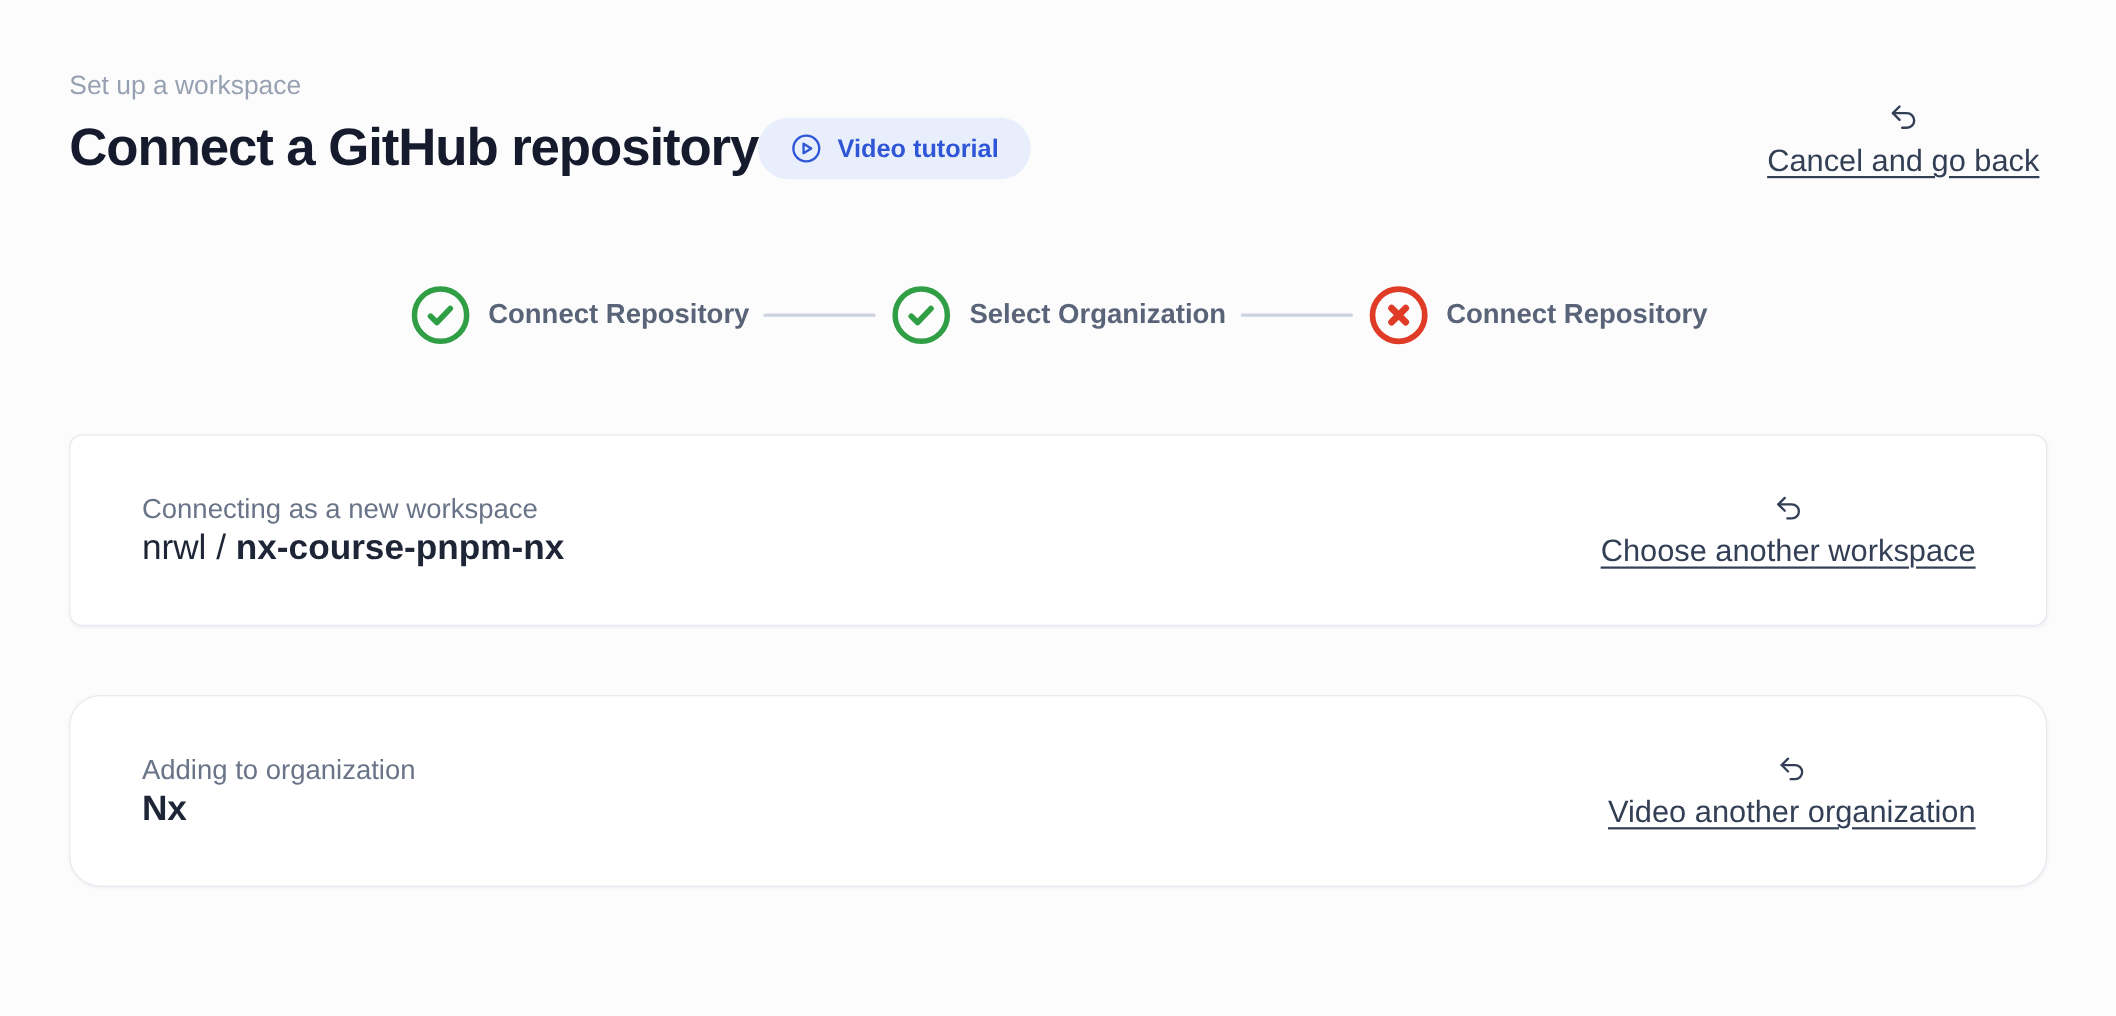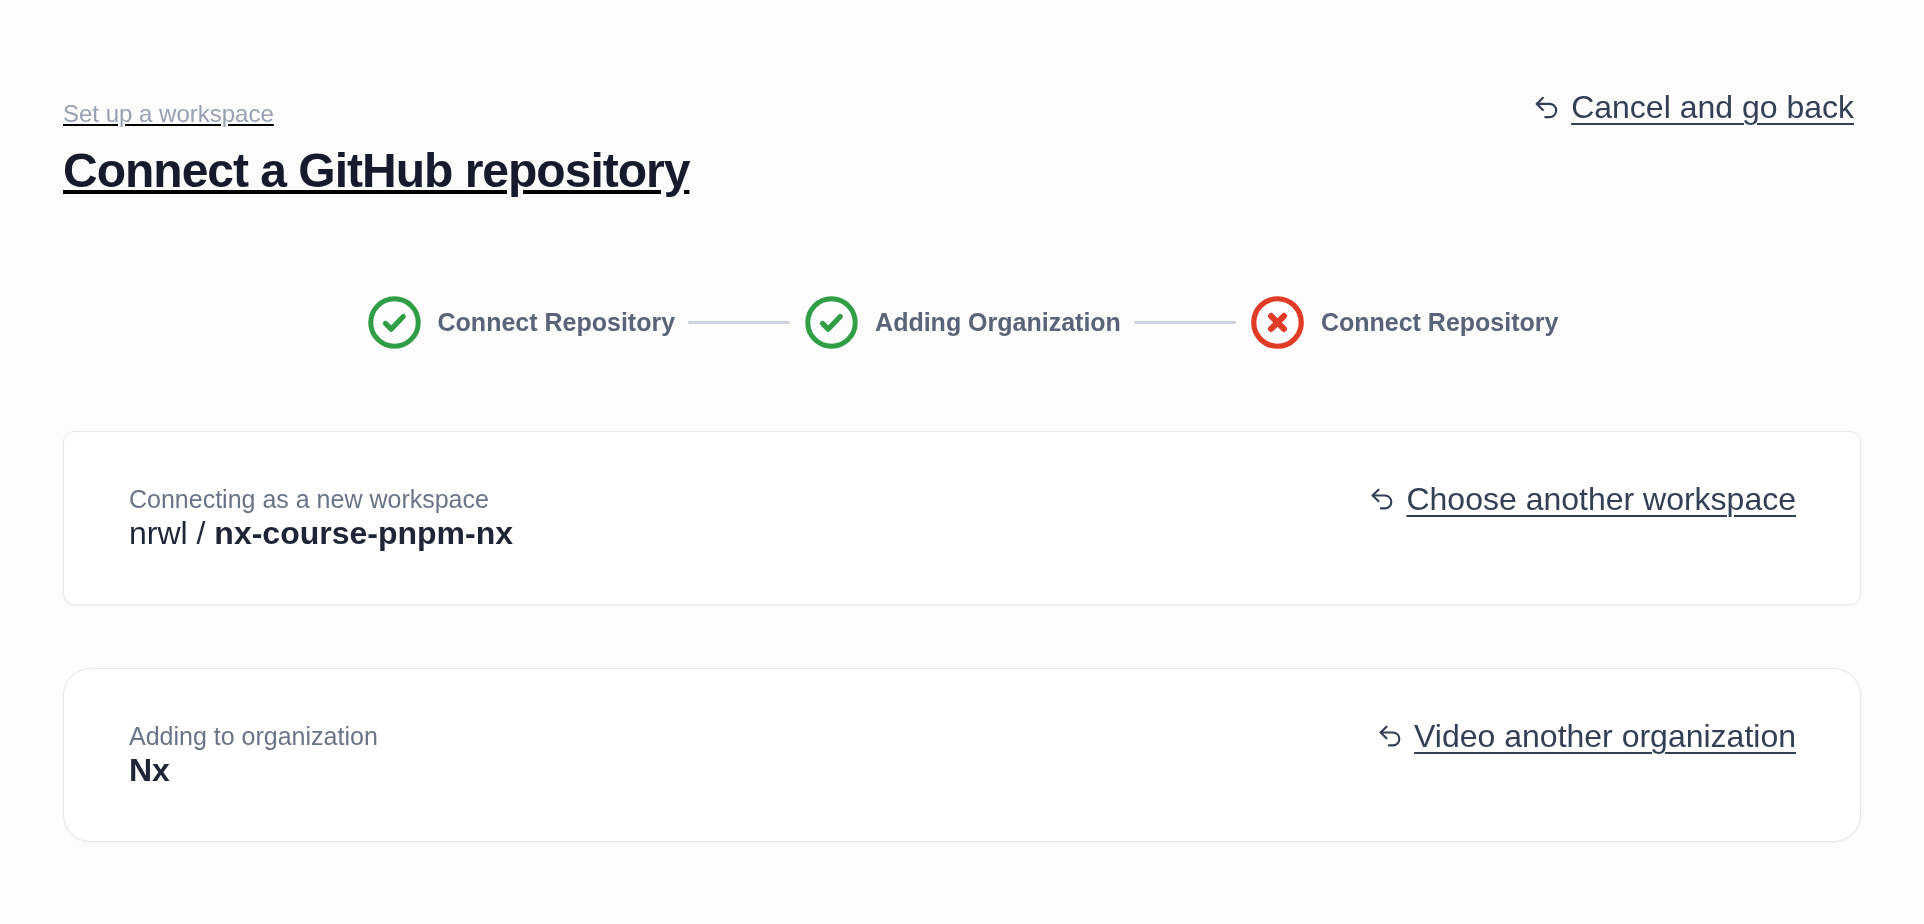--- a/index.html
+++ b/index.html
@@ -5,39 +5,39 @@
   html, body { margin:0; padding:0; }
   body {
     width:1924px; height:924px; overflow:hidden;
     background:#fcfcfd;
     font-family:"Liberation Sans", sans-serif;
     -webkit-font-smoothing:antialiased;
   }
   .page { position:relative; width:100%; height:100%; box-sizing:border-box; padding:0 63px; }
 
   
-  .header { padding-top:98px; position:relative;text-decoration:underline; }
+  .header { padding-top:62px; position:relative; }
   .eyebrow { font-size:24px; line-height:32px; color:var(--text-muted,#97a1b2); }
   .title-row { display:flex; align-items:center; margin-top:12px; }
   h1.page-title {
     margin:0; font-size:48px; line-height:58px; font-weight:700;
     letter-spacing:-1px; color:var(--text-dark,#151a2d);
   }
   .pill {
     height:56px; padding:0 29px; border:none; border-radius:28px;
     background:var(--accent-blue-bg,#e8eefb); color:var(--accent-blue,#2e56d6);
     font-family:inherit; font-size:23px; font-weight:700;
     display:inline-flex; align-items:center; gap:13px; cursor:pointer;
   }
   .pill svg { display:block; }
 
   a.link {
     display:inline-flex; align-items:center; gap:10px;
-    color:var(--link,#333f55); font-size:32px; line-height:30px;
-    text-decoration:none; cursor:pointer;
+    color:var(--link,#333f55); font-size:28px; line-height:30px;
+    text-decoration:none; cursor:pointer;flex-direction:column;
   }
   a.link .underlined {
     text-decoration:underline;
     text-decoration-thickness:1.5px;
     text-underline-offset:5px;
   }
   a.link svg { display:block; flex:none; }
   .cancel-link { position:absolute; top:92px; right:7px; }
 
   
@@ -67,20 +67,29 @@
 <body>
 
 <div class="page">
 
   <div class="header">
     <div class="eyebrow">Set up a workspace</div>
 
     <div class="title-row">
       <h1 class="page-title">Connect a GitHub repository</h1>
 
+      <button class="pill">
+        <span>
+          <svg width="30" height="30" viewBox="0 0 24 24" fill="none" stroke="currentColor" stroke-width="1.7" stroke-linecap="round" stroke-linejoin="round">
+            <circle cx="12" cy="12" r="9.4"></circle>
+            <path d="M10 8.6v6.8l5.6-3.4z"></path>
+          </svg>
+        </span>
+        <span>Video tutorial</span>
+      </button>
     </div>
 
     <a class="link cancel-link" href="#">
       <span>
         <svg width="29" height="29" viewBox="0 0 24 24" fill="none" stroke="currentColor" stroke-width="1.8" stroke-linecap="round" stroke-linejoin="round">
           <path d="M9 14 4 9l5-5"></path>
           <path d="M4 9h10.5a5.5 5.5 0 0 1 0 11H11"></path>
         </svg>
       </span>
       <span class="underlined">Cancel and go back</span>
@@ -101,21 +110,21 @@
 
     <div class="connector"></div>
 
     <div class="step">
       <span class="step-icon success">
         <svg width="57" height="57" viewBox="0 0 24 24" fill="none" stroke="currentColor" stroke-linecap="round" stroke-linejoin="round">
           <circle cx="12" cy="12" r="10" stroke-width="2.1"></circle>
           <path d="m8.2 12.4 2.4 2.4 5.1-5.3" stroke-width="2.2"></path>
         </svg>
       </span>
-      <span class="step-label">Adding Organization</span>
+      <span class="step-label">Select Organization</span>
     </div>
 
     <div class="connector"></div>
 
     <div class="step">
       <span class="step-icon error">
         <svg width="57" height="57" viewBox="0 0 24 24" fill="none" stroke="currentColor" stroke-linecap="round" stroke-linejoin="round">
           <circle cx="12" cy="12" r="10" stroke-width="2.2"></circle>
           <path d="m9.3 9.3 5.4 5.4" stroke-width="2.6"></path>
           <path d="m14.7 9.3-5.4 5.4" stroke-width="2.6"></path>

